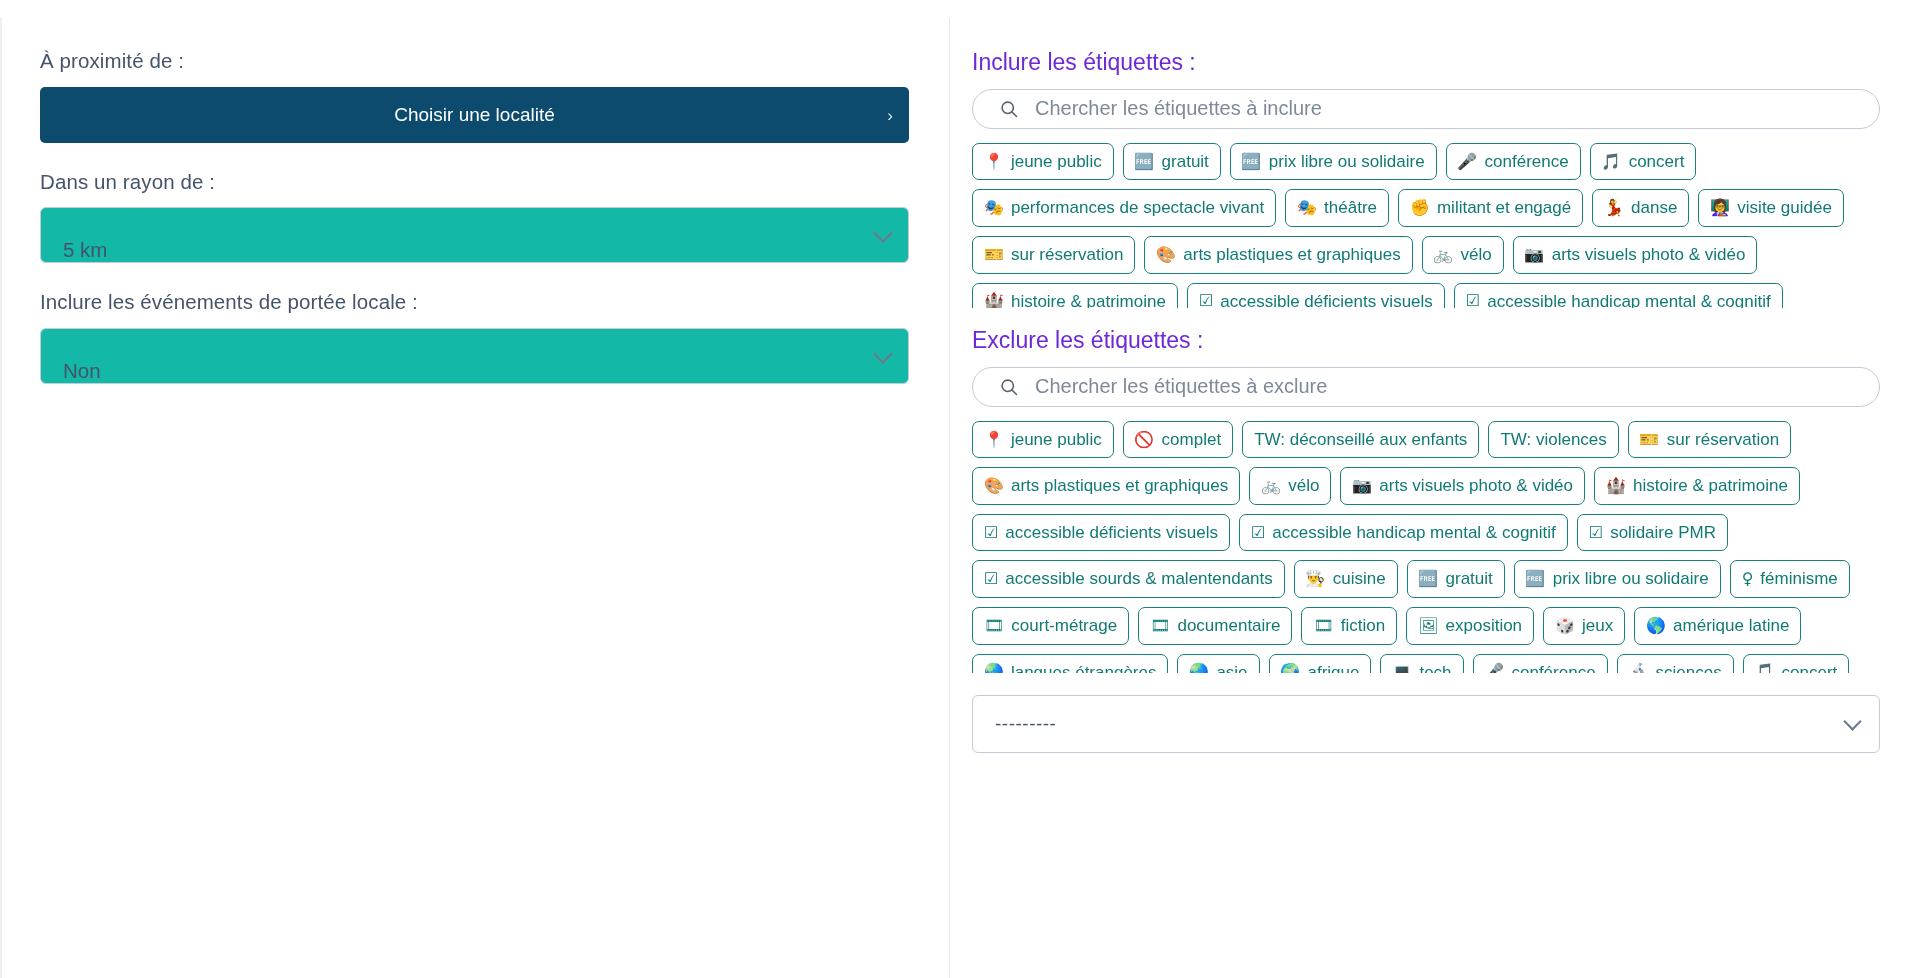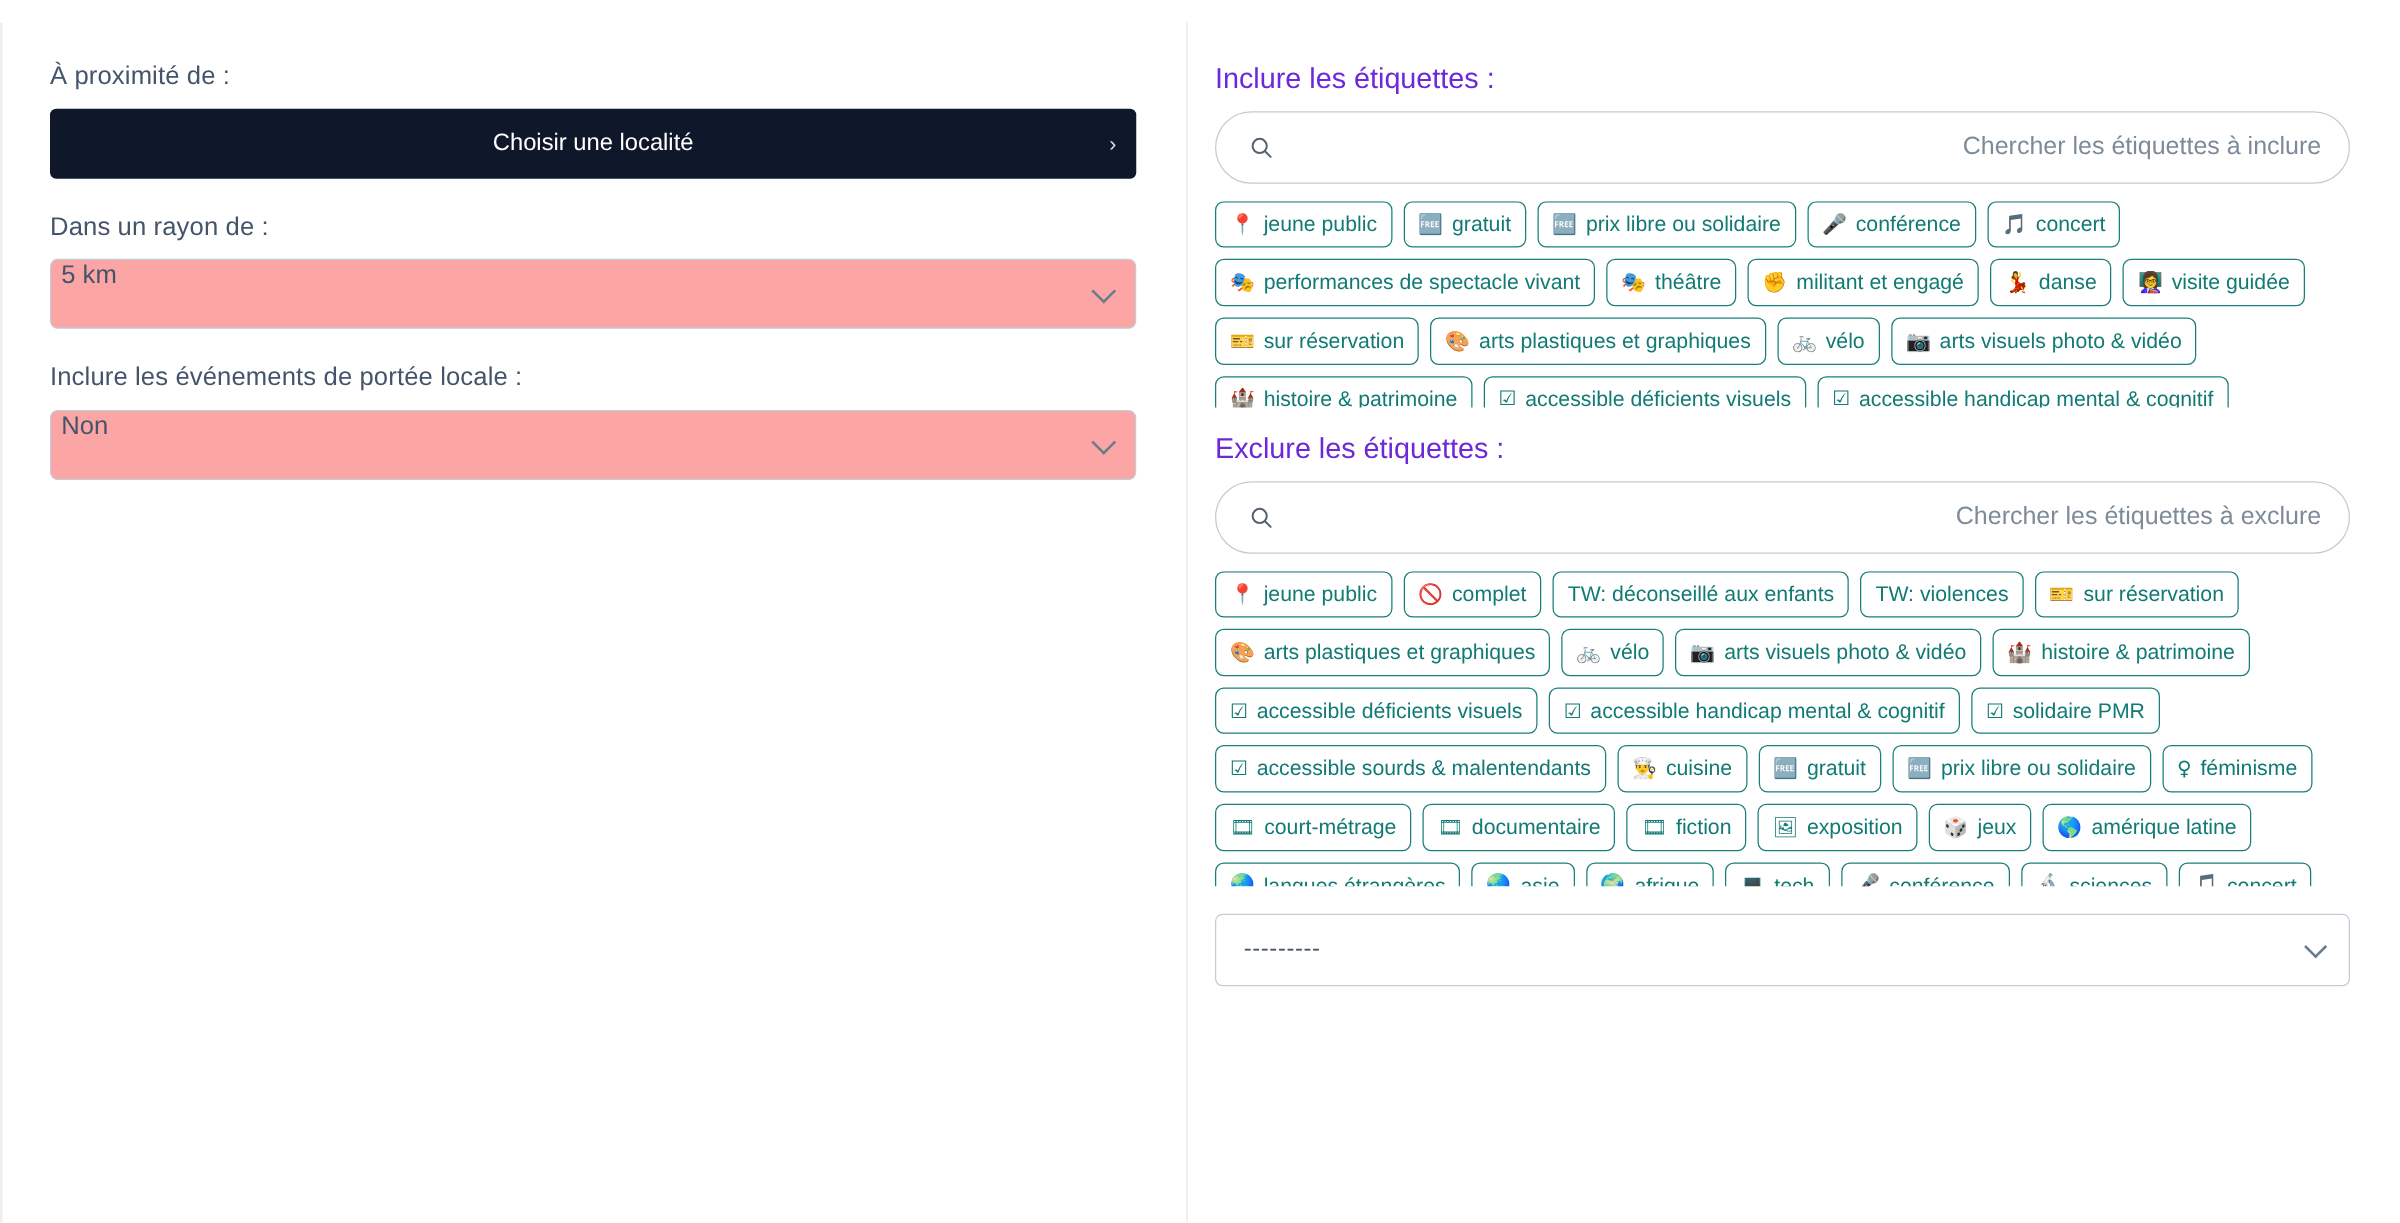--- a/index.html
+++ b/index.html
@@ -46,21 +46,21 @@
     color: #44546a;
     line-height: 1.3;
     margin: 0 0 12px 0;
     letter-spacing: 0.1px;
   }
   .field-label.spaced { margin-top: 26px; }
 
   .locality-button {
     width: 100%;
     height: 56px;
-    background: #0f172a;
+    background: #0c4a6e;
     color: #ffffff;
     border: none;
     border-radius: 5px;
     font-size: 19px;
     font-family: inherit;
     position: relative;
     cursor: pointer;
     display: flex;
     align-items: center;
     justify-content: center;
@@ -74,24 +74,24 @@
     font-size: 17px;
     color: #cfe9e9;
     line-height: 1;
   }
 
   .select-box {
     width: 100%;
     height: 56px;
     border: 1px solid #c3ccd6;
     border-radius: 6px;
-    background: #fca5a5;
-    display: flex;
-    align-items: flex-start;
-    padding: 0 18px 0 8px;
+    background: #14b8a6;
+    display: flex;
+    align-items: flex-end;
+    padding: 0 18px 0 22px;
     position: relative;
     cursor: pointer;
   }
   .select-box .value {
     font-size: 20.5px;
     color: #44546a;
   }
   .select-box .caret {
     position: absolute;
     right: 18px;
@@ -114,30 +114,29 @@
   .section-label {
     font-size: 23px;
     color: #6d28d9;
     margin: 0 0 11px 0;
     line-height: 1.3;
   }
   .section-label.tight { margin-top: 18px; }
 
   .search-field {
     width: 100%;
-    height: 58px;
+    height: 40px;
     border: 1px solid #c3ccd6;
     border-radius: 29px;
     background: #ffffff;
     display: flex;
     align-items: center;
     padding: 0 22px 0 26px;
     gap: 16px;
     cursor: text;
-    justify-content: space-between;
   }
   .search-field .mag {
     flex: 0 0 auto;
     width: 20px; height: 20px;
     display: block;
   }
   .search-field .ph {
     font-size: 20px;
     color: #7d8a99;
     white-space: nowrap;

